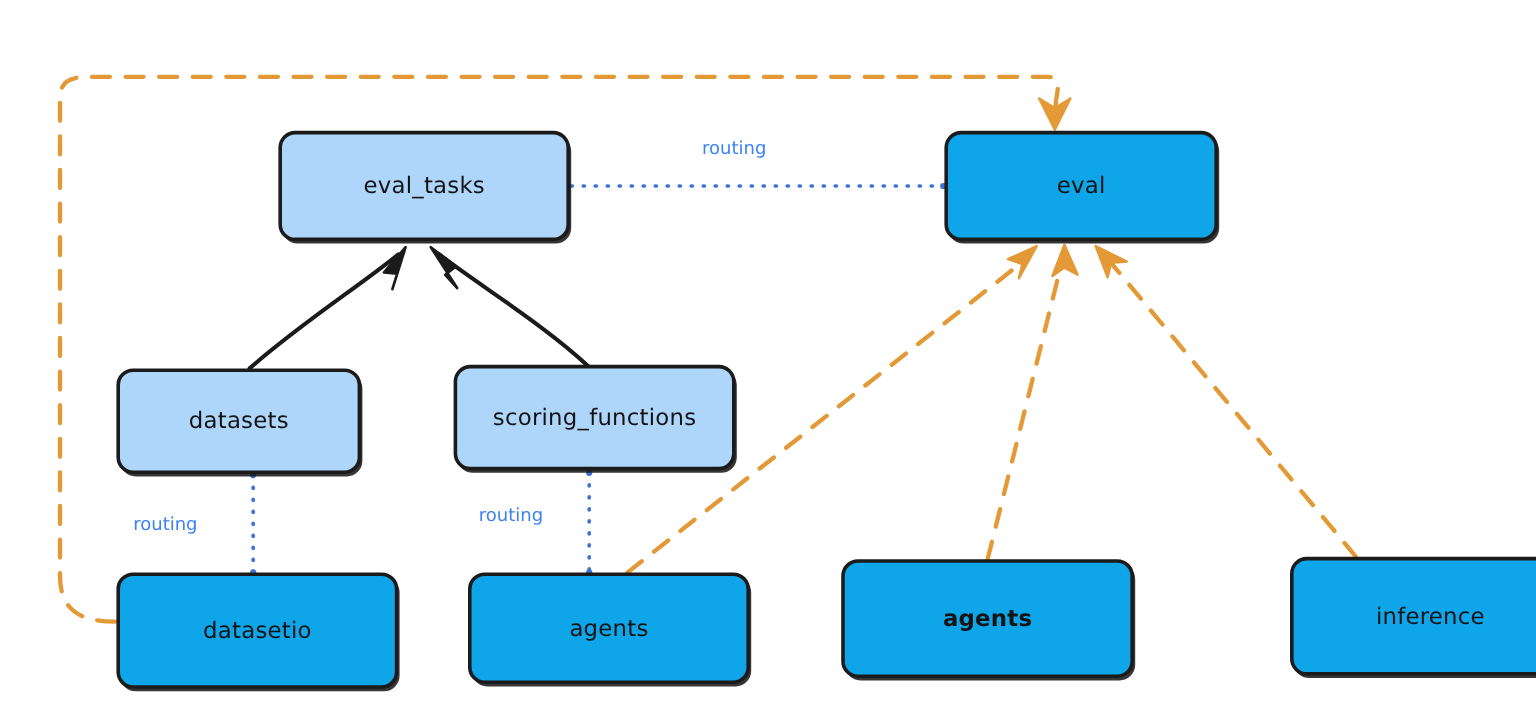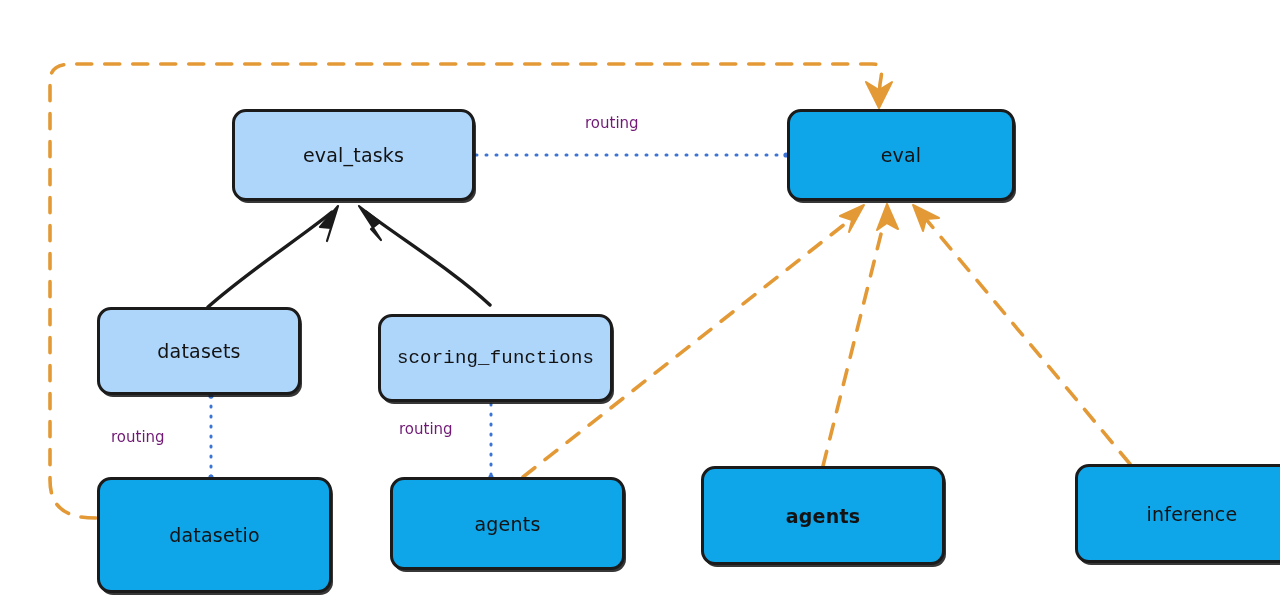--- a/index.html
+++ b/index.html
@@ -41,21 +41,21 @@
   .node.blue  { background: #aed5fa; }
   .node.green { background: #0ea5e9; }
   .node-label {
     pointer-events: none;
     white-space: nowrap;
   }
   .edge-label {
     position: absolute;
     font-family: "DejaVu Sans", sans-serif;
     font-size: 15px;
-    color: #701a75;
+    color: #3b82f6;
     white-space: nowrap;
     background: #ffffff;
     padding: 0 3px;
   }
 </style>
 </head>
 <body>
 
 <div id="canvas">
 
@@ -114,25 +114,25 @@
   </div>
 
   <div class="node green" style="left:787px; top:109px; width:228px; height:92px;">
     <span class="node-label">eval</span>
   </div>
 
   <div class="node blue" style="left:97px; top:307px; width:204px; height:88px;">
     <span class="node-label">datasets</span>
   </div>
 
-  <div class="node blue" style="left:378px; top:314px; width:235px; height:88px;font-family:Liberation Mono, monospace;">
+  <div class="node blue" style="left:378px; top:304px; width:235px; height:88px;">
     <span class="node-label">scoring_functions</span>
   </div>
 
-  <div class="node green" style="left:97px; top:477px; width:235px; height:116px;">
+  <div class="node green" style="left:97px; top:477px; width:235px; height:97px;">
     <span class="node-label">datasetio</span>
   </div>
 
   <div class="node green" style="left:390px; top:477px; width:235px; height:93px;">
     <span class="node-label">agents</span>
   </div>
 
   <div class="node green" style="left:701px; top:466px; width:244px; height:99px;font-weight:bold;">
     <span class="node-label">agents</span>
   </div>

